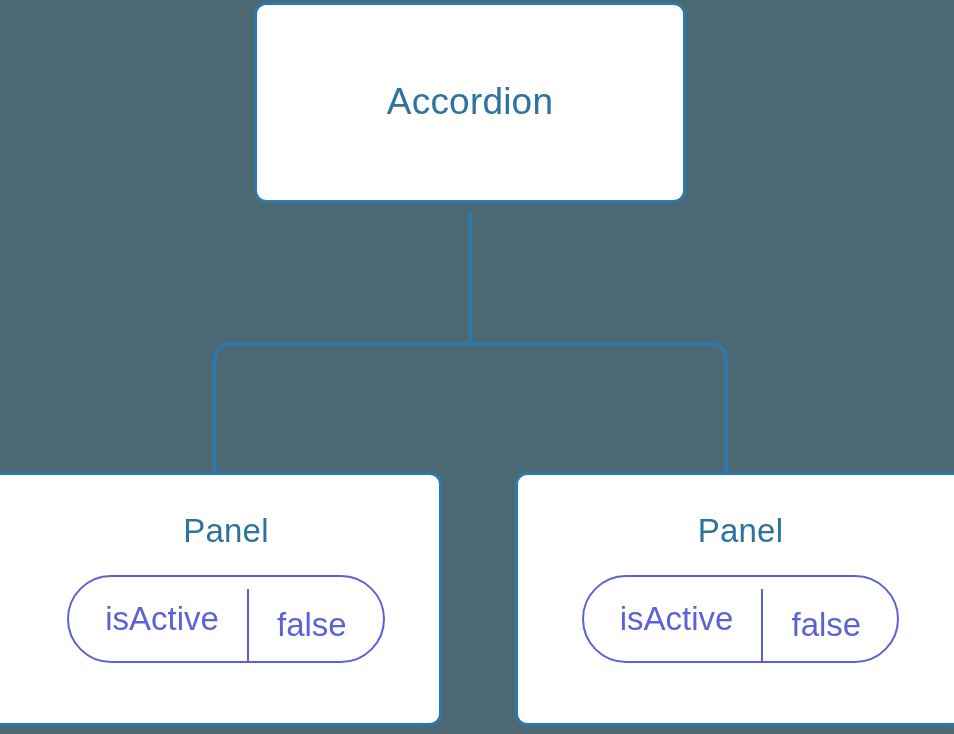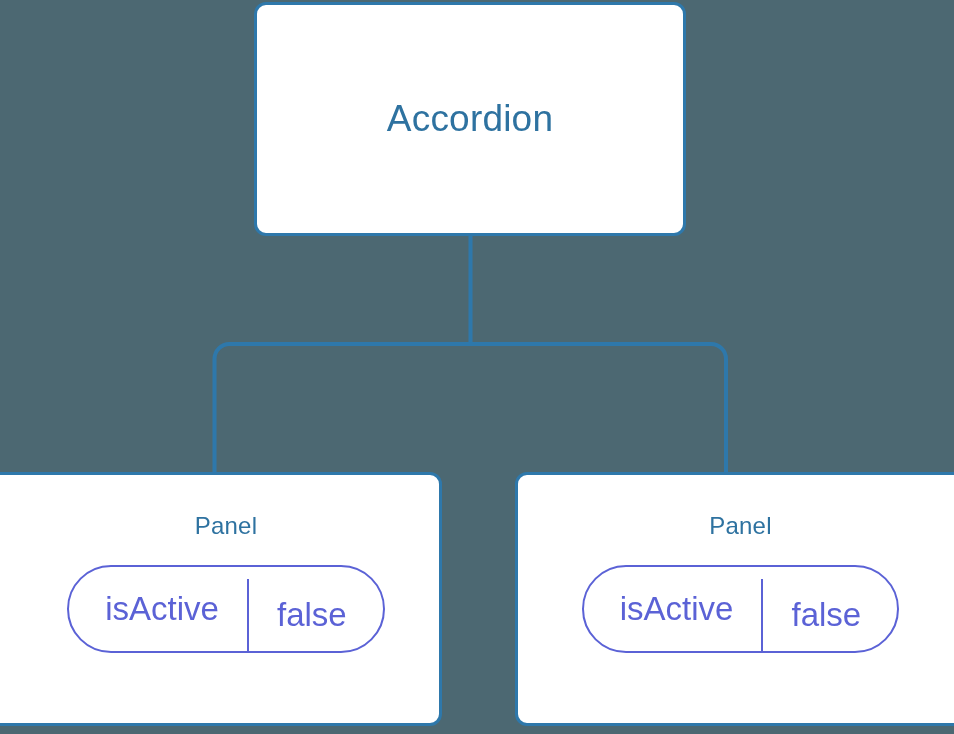--- a/index.html
+++ b/index.html
@@ -44,21 +44,21 @@
     box-sizing: border-box;
     display: flex;
     flex-direction: column;
     align-items: center;
   }
 
   .node-root {
     left: 254px;
     top: 2px;
     width: 432px;
-    height: 234px;
+    height: 201px;
     justify-content: center;
   }
 
   .node-panel-left {
     left: -12px;
     top: 472px;
     width: 454px;
     height: 254px;
     padding-top: 38px;
   }
@@ -74,21 +74,21 @@
   .node-title {
     color: #2e72a0;
     font-size: 37px;
     line-height: 1.1;
     letter-spacing: 0.2px;
     white-space: nowrap;
   }
 
   .node-panel-left .node-title,
   .node-panel-right .node-title {
-    font-size: 24px;
+    font-size: 33px;
     text-align: right;
   }
 
   
   .node-panel-left .panel-inner,
   .node-panel-right .panel-inner {
     display: flex;
     flex-direction: column;
     align-items: center;
   }

